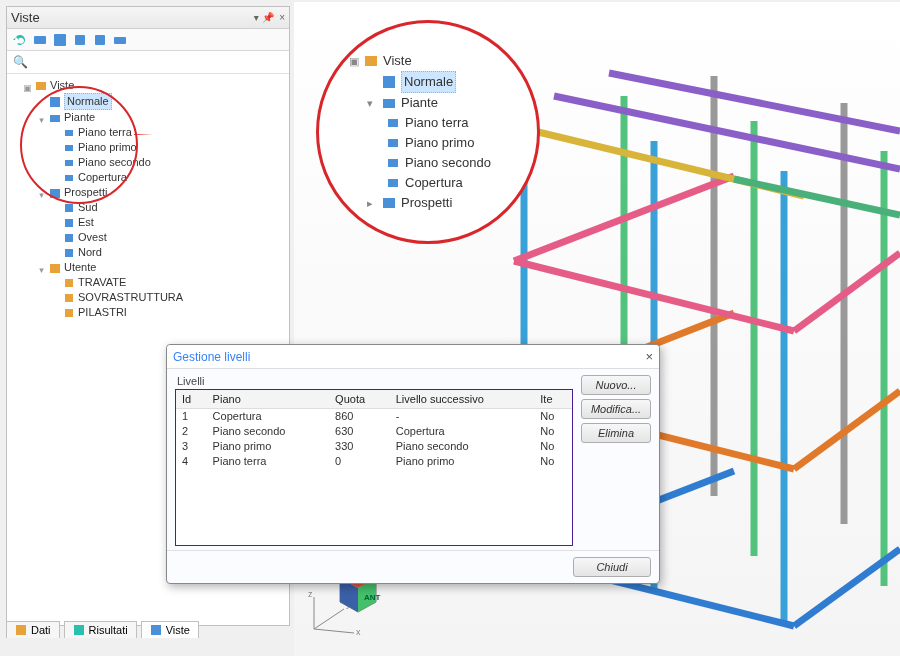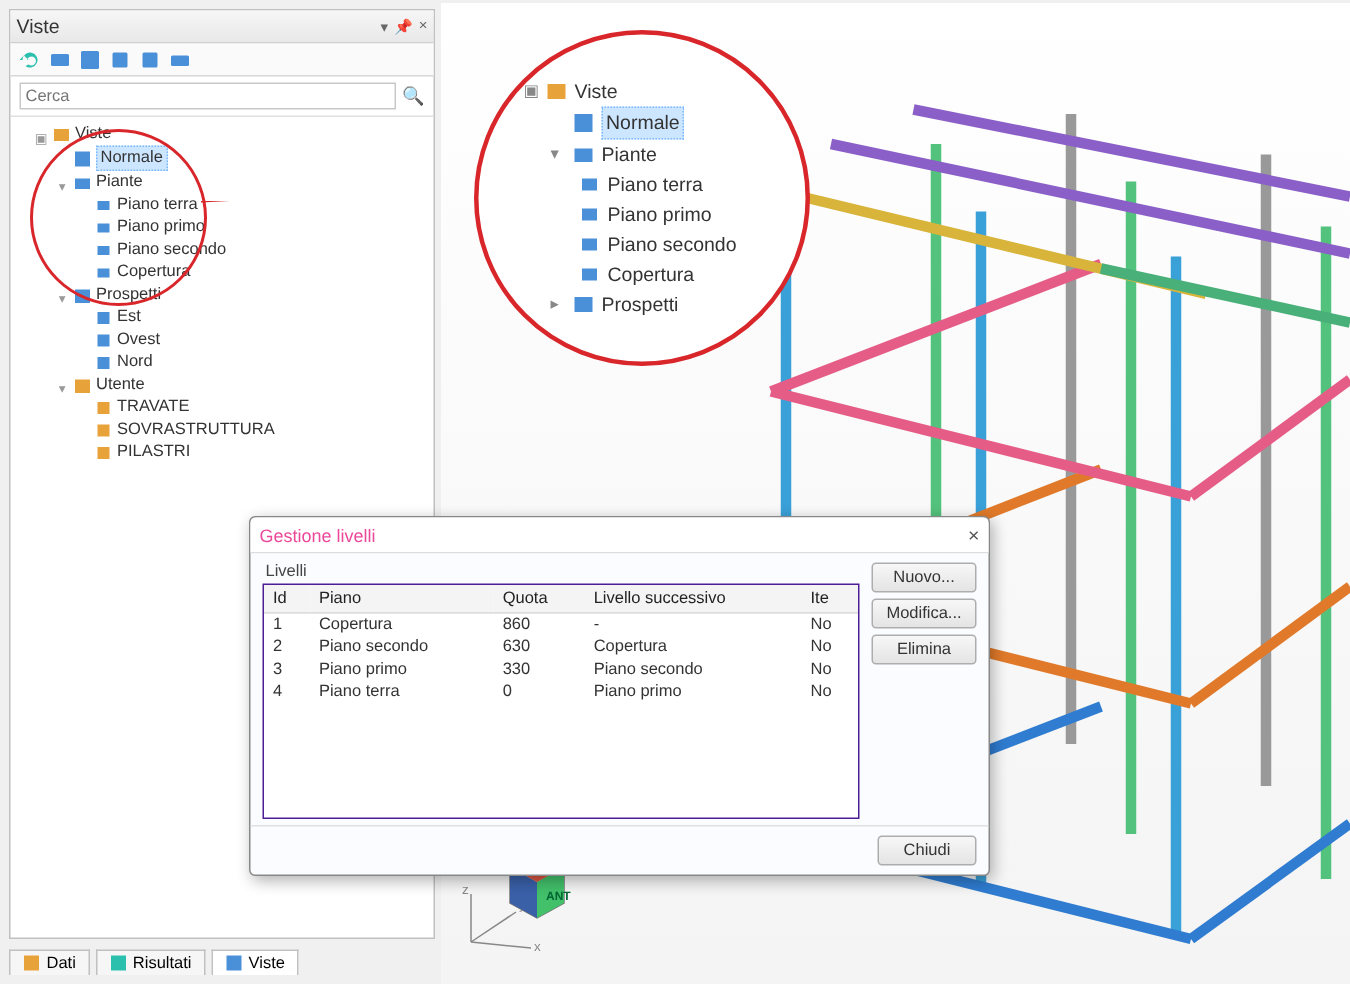--- a/index.html
+++ b/index.html
@@ -34,21 +34,21 @@
 
 .tree { padding: 4px 2px; font-size: 11px; color: #333; }
 .tree ul { list-style: none; padding-left: 14px; }
 .tree li { line-height: 15px; white-space: nowrap; }
 .tree .row { display: flex; align-items: center; gap: 3px; }
 .tree .exp { width: 9px; height: 9px; font-size: 9px; color: #999; display:inline-block; text-align:center;}
 .tree .ico { width: 12px; height: 12px; display:inline-block; }
 .tree .sel { background: #cde6ff; border: 1px dotted #7ab7ff; padding: 0 2px; }
 
 
-.bottom-tabs { position:absolute; left:6px; bottom:6px; display:flex; gap:4px; font-size:11px; }
+.bottom-tabs { position:absolute; left:6px; bottom:18px; display:flex; gap:4px; font-size:11px; }
 .bottom-tabs .tab {
   background:#f6f6f6; border:1px solid #c0c0c0; border-bottom:none;
   padding:2px 8px; display:flex; align-items:center; gap:4px;
 }
 .bottom-tabs .tab.active { background:#fff; }
 
 
 .viewport {
   position:absolute; left:294px; top:2px; right:0; bottom:0;
   background: linear-gradient(#fff, #f4f4f4);
@@ -77,39 +77,39 @@
 .dialog {
   position:absolute; left:166px; top:344px; width:494px; height:240px;
   background:#fafcff; border:1px solid #888; border-radius:4px;
   box-shadow: 2px 3px 10px rgba(0,0,0,0.3);
   display:flex; flex-direction:column;
 }
 .dlg-title {
   height:24px; display:flex; align-items:center; justify-content:space-between;
   padding:0 6px; background:#fff; border-bottom:1px solid #ddd; border-radius:4px 4px 0 0;
 }
-.dlg-title span:first-child { font-size:12px; color:#ec4899; }
+.dlg-title span:first-child { font-size:12px; color:#3b82f6; }
 .dlg-close { color:#555; cursor:pointer; font-size:13px; }
 .dlg-body { flex:1; padding:6px 8px 4px 8px; display:flex; gap:8px; }
 .dlg-left { flex:1; display:flex; flex-direction:column; }
 .dlg-grouplabel { font-size:11px; color:#444; margin-bottom:2px; padding-left:2px;}
 .grid {
   flex:1; border:1px solid #4c1d95; background:#fff; font-size:11px; overflow:auto;
 }
 .grid table { width:100%; border-collapse:collapse; }
 .grid th { text-align:left; font-weight:normal; color:#222; background:#f4f4f4; border-bottom:1px solid #ddd; padding:2px 6px; height:18px; }
 .grid td { padding:1px 6px; color:#333; height:15px; }
 .dlg-btns { width:70px; display:flex; flex-direction:column; gap:4px; }
 .btn {
   height:20px; border:1px solid #adadad; border-radius:3px;
   background:linear-gradient(#f7f7f7,#e4e4e4); font-size:11px; color:#333;
-  display:flex; align-items:center; justify-content:center; cursor:pointer;
+  display:flex; align-items:center; justify-content:center; cursor:pointer;font-style:italic;
 }
 .dlg-footer { padding:6px 8px; display:flex; justify-content:flex-end; border-top:1px solid #e0e0e0;}
-.dlg-footer .btn { width:66px;text-align:right; }
+.dlg-footer .btn { width:78px;text-align:right; }
 
 
 .i-blue { fill:#4a90d8; }
 .i-teal { fill:#2bbfae; }
 .i-orange { fill:#e8a23a; }
 </style>
 </head>
 <body>
 
 <div class="viewport">
@@ -202,21 +202,20 @@
         <rect class="i-blue" x="2" y="2" width="10" height="10" rx="1"></rect>
       </svg>
     <svg class="tb-icon">
         <rect class="i-blue" x="2" y="2" width="10" height="10" rx="1"></rect>
       </svg>
     <svg class="tb-icon">
         <rect class="i-blue" x="1" y="4" width="12" height="7" rx="1"></rect>
       </svg>
   </div>
   <div class="searchrow">
-    <input placeholder="Cerca" style="">
     <span class="mag">🔍</span>
   </div>
   <div class="tree">
     <ul>
       <li>
           <div class="row">
             <span class="exp">▣</span>
             <svg class="ico">
               <rect class="i-orange" x="1" y="2" width="10" height="8"></rect>
             </svg>
@@ -273,20 +272,27 @@
           </li>
           <li>
               <div class="row">
                 <span class="exp">▾</span>
                 <svg class="ico">
                   <rect class="i-blue" x="1" y="2" width="10" height="9"></rect>
                 </svg>
                 <span>Prospetti</span>
               </div>
             <ul>
+              <li class="row">
+                  <span class="exp"></span>
+                  <svg class="ico">
+                    <rect class="i-blue" x="2" y="2" width="8" height="8"></rect>
+                  </svg>
+                  <span>Sud</span>
+                </li>
               <li class="row">
                   <span class="exp"></span>
                   <svg class="ico">
                     <rect class="i-blue" x="2" y="2" width="8" height="8"></rect>
                   </svg>
                   <span>Est</span>
                 </li>
               <li class="row">
                   <span class="exp"></span>
                   <svg class="ico">

